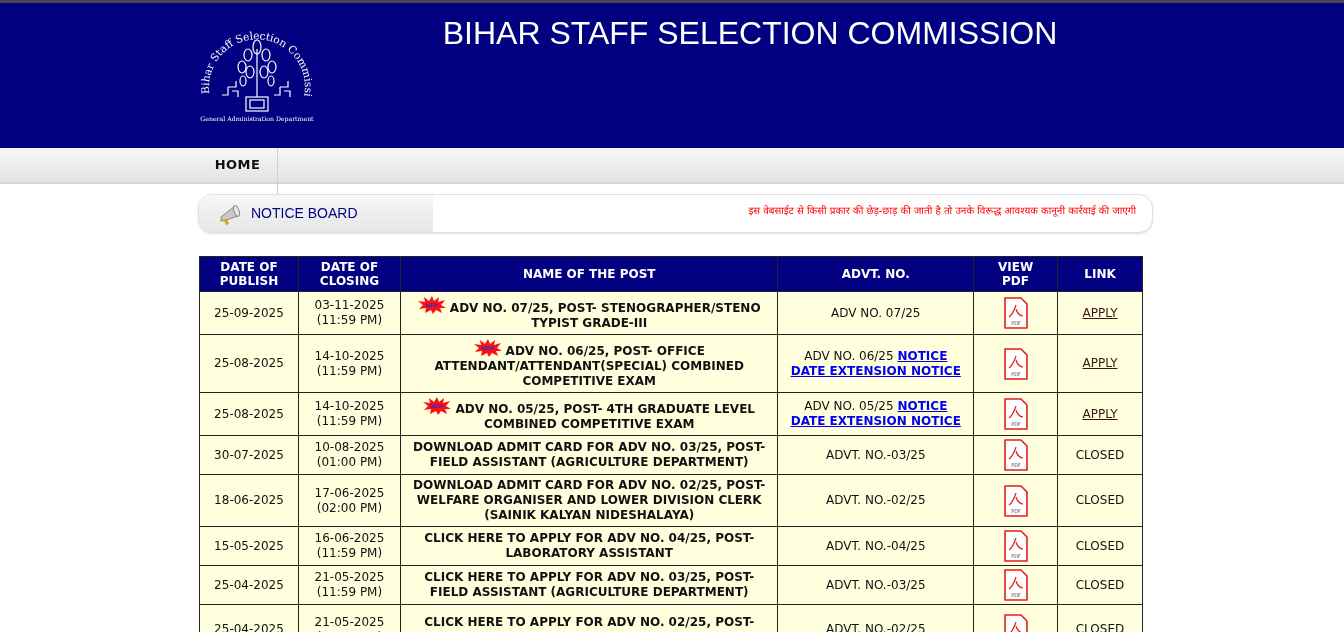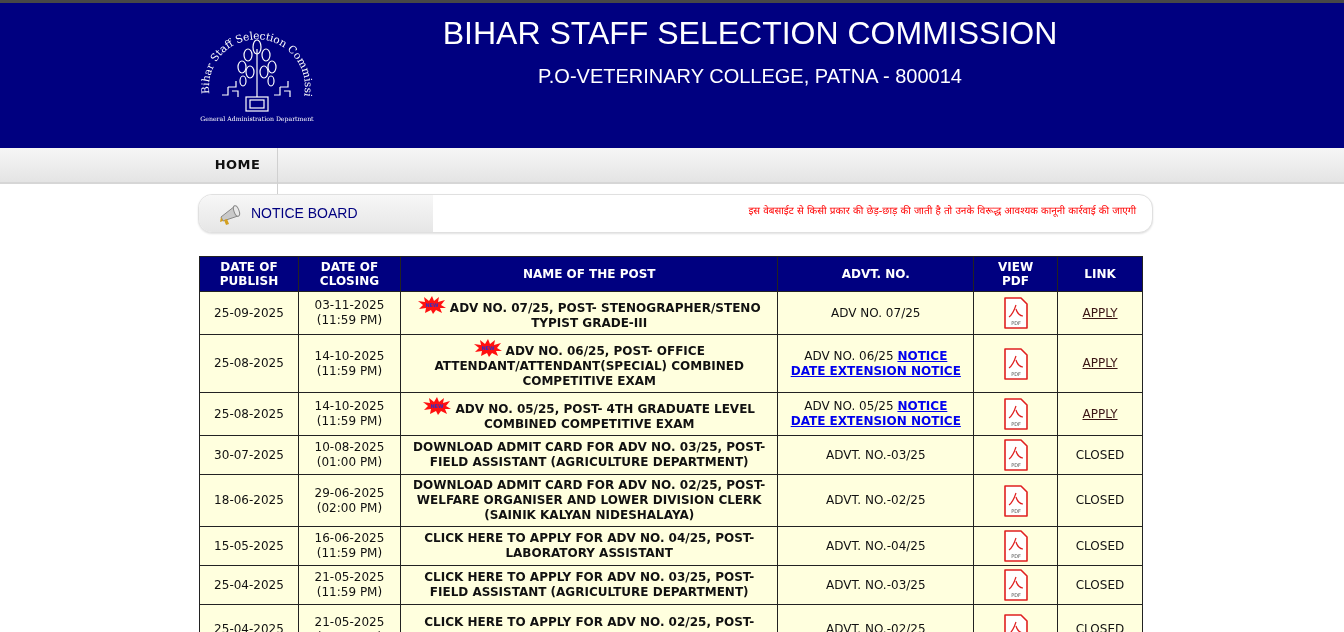--- a/index.html
+++ b/index.html
@@ -62,21 +62,20 @@
       <ellipse cx="47" cy="64" rx="3" ry="5"></ellipse>
         <ellipse cx="75" cy="64" rx="3" ry="5"></ellipse>
       <rect x="50" y="80" width="22" height="14"></rect>
         <rect x="54" y="83" width="14" height="8"></rect>
       <path d="M32,70 h8 v-6 M32,70 v8 h-6 M36,74 h6 v6"></path>
         <path d="M84,70 h8 v-6 M84,70 v8 h-6 M88,74 h6 v6"></path>
     </g>
     <text x="61" y="104" text-anchor="middle" font-family="DejaVu Serif, serif" font-size="6.2" fill="#fff">General Administration Department</text>
   </svg>
   <div class="site-title">BIHAR STAFF SELECTION COMMISSION</div>
-  <div class="site-sub">P.O-VETERINARY COLLEGE, PATNA - 800014</div>
 </div>
 
 <div class="navbar">
   <div class="nav-home">HOME</div>
 </div>
 
 <div class="notice-wrap">
   <div class="notice-label">
     <svg class="notice-icon" viewBox="0 0 26 24">
       <path d="M4,15 L18,4 L21,14 L6,19 Z" fill="#c9c9c9" stroke="#888" stroke-width="1"></path>
@@ -169,21 +168,21 @@
       <svg class="pdf" viewBox="0 0 26 32">
         <path d="M2,1 H18 L24,7 V31 H2 Z" fill="#fff" stroke="#e02020" stroke-width="1.6" stroke-linejoin="round"></path>
         <path d="M13,8 C11,14 9,18 6,20 M13,12 C14,16 17,19 20,19" stroke="#e02020" stroke-width="1.2" fill="none"></path>
         <text x="13" y="28" text-anchor="middle" font-family="DejaVu Sans, sans-serif" font-size="5" fill="#555">PDF</text>
       </svg>
     </td>
     <td><span>CLOSED</span></td>
   </tr>
       <tr style="height: 51px;">
     <td><span>18-06-2025</span></td>
-    <td><span>29-06-2025</span><br><span>(02:00 PM)</span></td>
+    <td><span>17-06-2025</span><br><span>(02:00 PM)</span></td>
     <td class="post"><span>DOWNLOAD ADMIT CARD FOR ADV NO. 02/25, POST- WELFARE ORGANISER AND LOWER DIVISION CLERK (SAINIK KALYAN NIDESHALAYA)</span></td>
     <td><span>ADVT. NO.-02/25</span></td>
     <td>
       <svg class="pdf" viewBox="0 0 26 32">
         <path d="M2,1 H18 L24,7 V31 H2 Z" fill="#fff" stroke="#e02020" stroke-width="1.6" stroke-linejoin="round"></path>
         <path d="M13,8 C11,14 9,18 6,20 M13,12 C14,16 17,19 20,19" stroke="#e02020" stroke-width="1.2" fill="none"></path>
         <text x="13" y="28" text-anchor="middle" font-family="DejaVu Sans, sans-serif" font-size="5" fill="#555">PDF</text>
       </svg>
     </td>
     <td><span>CLOSED</span></td>

